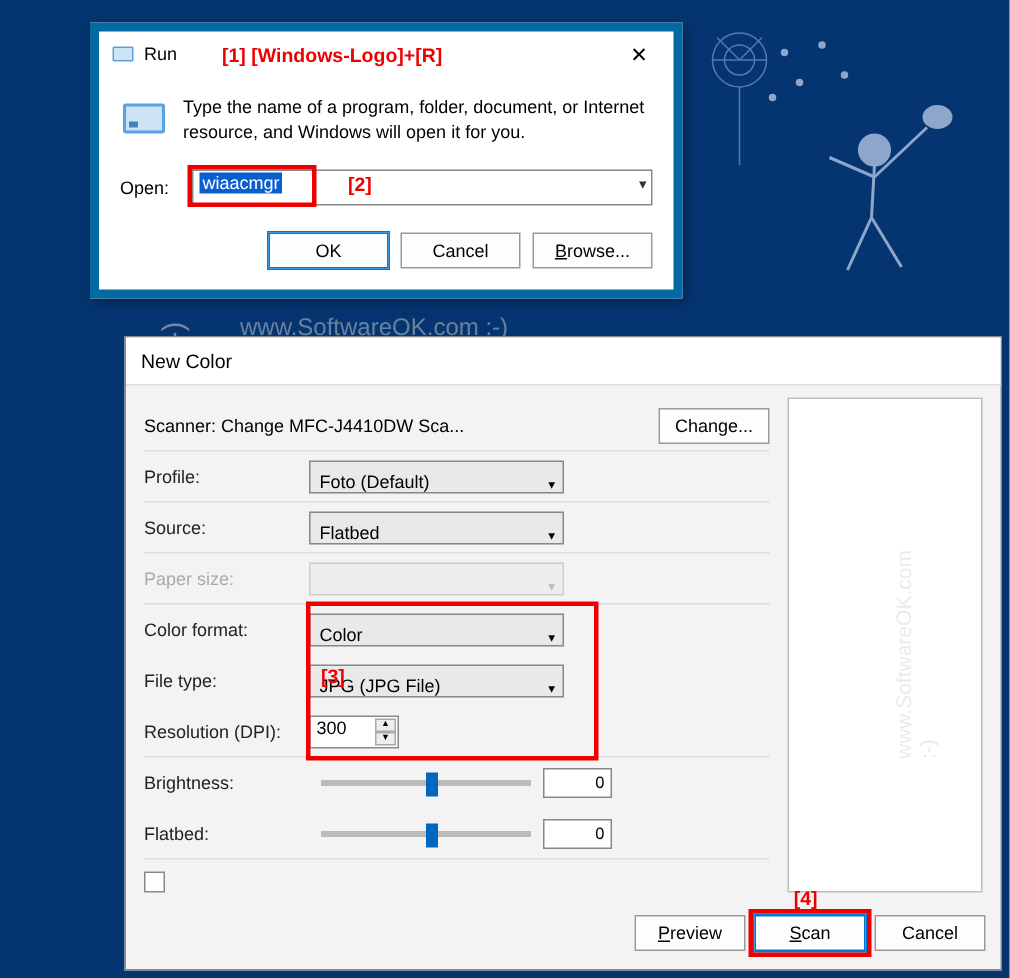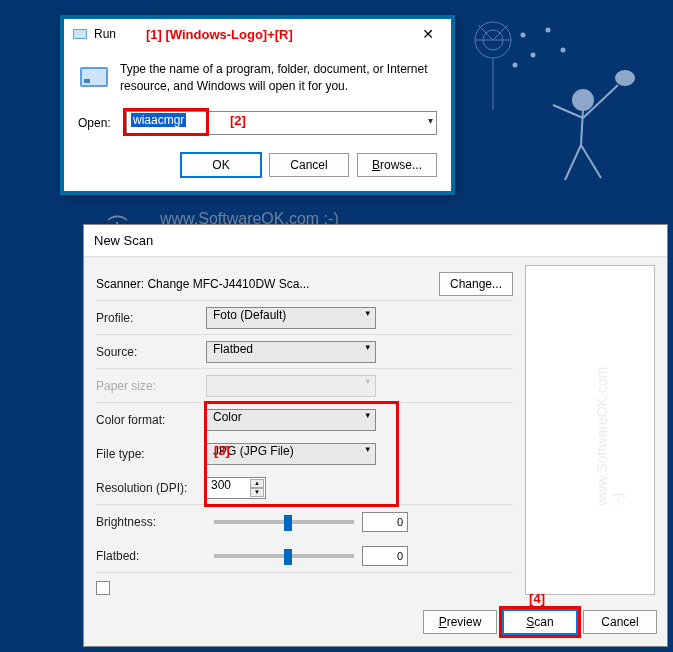--- a/index.html
+++ b/index.html
@@ -6,21 +6,21 @@
 body { margin: 0; width: 673px; height: 652px; background: #053570; position: relative; overflow: hidden; }
 
 .watermark-left { position: absolute; left: 5px; top: 50%; transform: translateY(-50%) rotate(-90deg); transform-origin: center; color: #aab; font-size: 20px; white-space: nowrap; opacity: 0.7; }
 .watermark-mid1 { position: absolute; left: 160px; top: 210px; color: #ccc; font-size: 16px; opacity: 0.5; }
 .watermark-mid2 { position: absolute; left: 370px; top: 240px; color: #aac; font-size: 16px; opacity: 0.5; }
 .watermark-prev { position: absolute; right: 95px; top: 420px; transform: rotate(-90deg); color: #ddd; font-size: 14px; opacity: 0.6; }
 
 .dandelion { position: absolute; right: 20px; top: 10px; width: 200px; height: 220px; pointer-events: none; }
 .dandelion svg { width: 100%; height: 100%; }
 
-.run-dialog { position: absolute; left: 60px; top: 15px; width: 395px; background: #fff; border: 4px solid #0369a1; box-shadow: 2px 2px 8px rgba(0,0,0,0.3); }
+.run-dialog { position: absolute; left: 60px; top: 15px; width: 395px; background: #fff; border: 6px solid #0369a1; box-shadow: 2px 2px 8px rgba(0,0,0,0.3); }
 .run-title { display: flex; align-items: center; padding: 5px 8px; font-size: 12px; }
 .run-title .icon-slot { width: 16px; height: 16px; margin-right: 6px; }
 .run-title .annot1 { color: #e00; font-weight: bold; margin-left: 30px; font-size: 13px; }
 .run-close { margin-left: auto; width: 30px; height: 20px; display: flex; align-items: center; justify-content: center; font-size: 14px; }
 .run-body { padding: 12px 14px 14px 14px; }
 .run-desc-row { display: flex; gap: 10px; }
 .run-desc-row .icon-lg { width: 32px; height: 32px; flex-shrink: 0; }
 .run-desc { font-size: 12px; line-height: 1.4; }
 .run-open-row { display: flex; align-items: center; margin-top: 16px; gap: 10px; }
 .run-open-label { font-size: 12px; width: 38px; }
@@ -36,21 +36,21 @@
 
 .scan-dialog { position: absolute; left: 83px; top: 224px; right: 5px; bottom: 5px; background: #f3f3f3; border: 1px solid #888; }
 .scan-title { padding: 8px 10px; font-size: 13px; background: #fff; border-bottom: 1px solid #ddd; }
 .scan-body { position: relative; padding: 10px 12px; display: flex; gap: 12px; height: calc(100% - 36px); }
 .scan-left { flex: 1; display: flex; flex-direction: column; gap: 0; }
 .scan-row { display: flex; align-items: center; min-height: 34px; border-bottom: 1px solid #ddd; padding: 4px 0; font-size: 12px; }
 .scan-row.noborder { border-bottom: none; }
 .scan-label { width: 110px; color: #222; }
 .scan-label.disabled { color: #aaa; }
 .scan-val { flex: 1; display: flex; align-items: center; gap: 6px; }
-.scan-select { flex: 1; max-width: 170px; height: 22px; border: 1px solid #888; background: #e9e9e9; padding: 0 18px 0 6px; font-size: 12px; position: relative; display: flex; align-items: flex-start; }
+.scan-select { flex: 1; max-width: 170px; height: 22px; border: 1px solid #888; background: #e9e9e9; padding: 0 18px 0 6px; font-size: 12px; position: relative; display: flex; align-items: flex-end; }
 .scan-select .caret { position: absolute; right: 5px; font-size: 9px; }
 .scan-select.disabled { background: #eee; border-color: #ccc; color: #bbb; }
 .scan-spin { width: 60px; height: 22px; border: 1px solid #888; background: #fff; display: flex; padding: 0 4px; font-size: 12px; position: relative; }
 .scan-spin .spins { position: absolute; right: 1px; top: 1px; bottom: 1px; width: 14px; display: flex; flex-direction: column; }
 .scan-spin .spins div { flex:1; background:#eee; border:1px solid #aaa; font-size:6px; line-height:7px; text-align:center; }
 .scan-slider-row .slider { flex: 1; max-width: 140px; height: 4px; background: #bbb; position: relative; margin: 0 8px; }
 .scan-slider-row .slider .thumb { position: absolute; left: 50%; top: -5px; width: 8px; height: 16px; background: #0067c0; }
 .scan-slider-row .valbox { width: 46px; height: 20px; border: 1px solid #888; background: #fff; font-size: 11px; display: flex; align-items: center; justify-content: flex-end; padding: 0 4px; }
 .red-box-3 { position: absolute; border: 3px solid #e00; pointer-events: none; }
 .annot3 { position: absolute; color: #e00; font-weight: bold; font-size: 13px; }
@@ -134,21 +134,21 @@
     </div>
     <div class="run-buttons">
       <div class="win-btn focus">OK</div>
       <div class="win-btn">Cancel</div>
       <div class="win-btn"><span class="underline-key">B</span>rowse...</div>
     </div>
   </div>
 </div>
 
 <div class="scan-dialog">
-  <div class="scan-title">New Scan</div>
+  <div class="scan-title">New Color</div>
   <div class="scan-body">
     <div class="scan-left">
       <div class="scan-row">
         <div><span>Scanner:</span> <span>Change MFC-J4410DW Sca...</span></div>
         <div style="flex:1"></div>
         <div class="win-btn" style="min-width:74px">Change...</div>
       </div>
       <div class="scan-row">
         <div class="scan-label">Profile:</div>
         <div class="scan-val">

